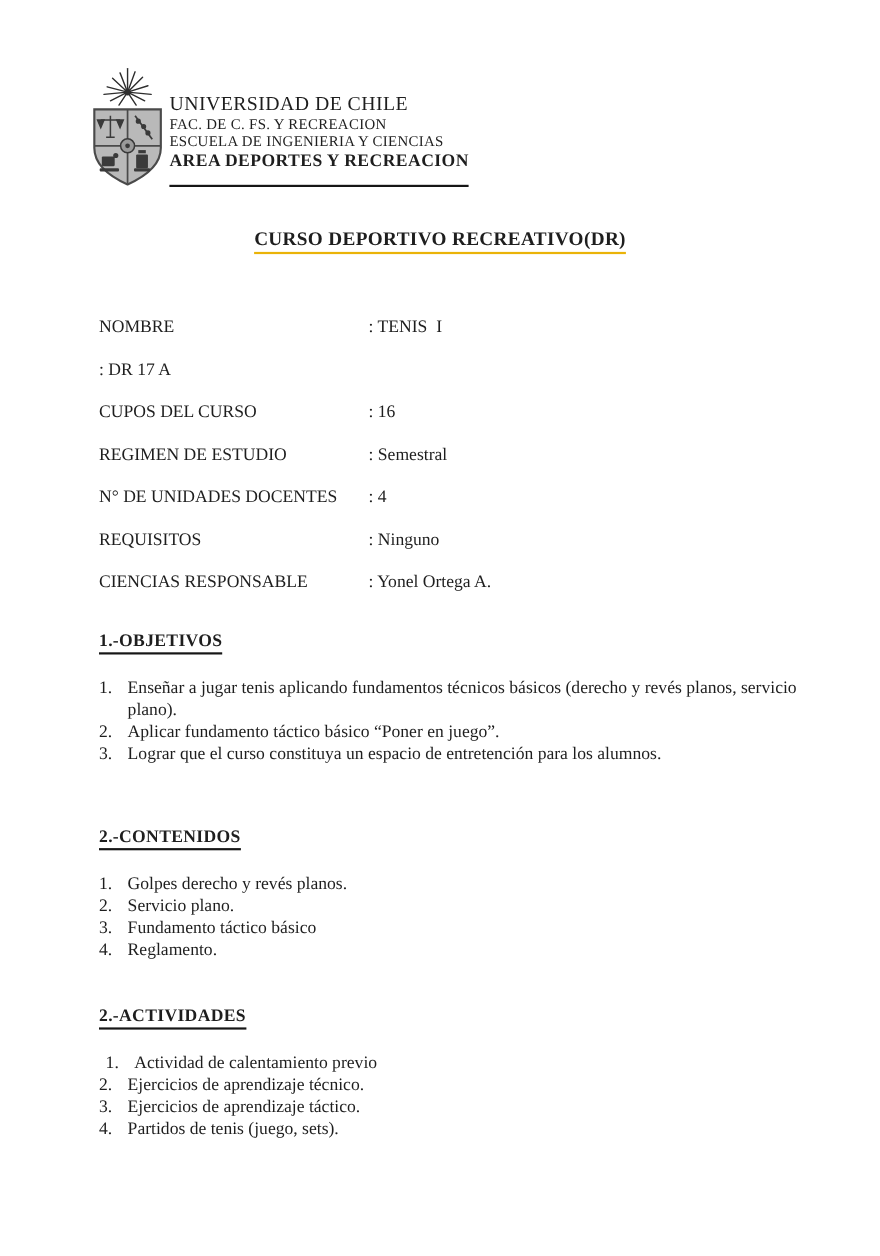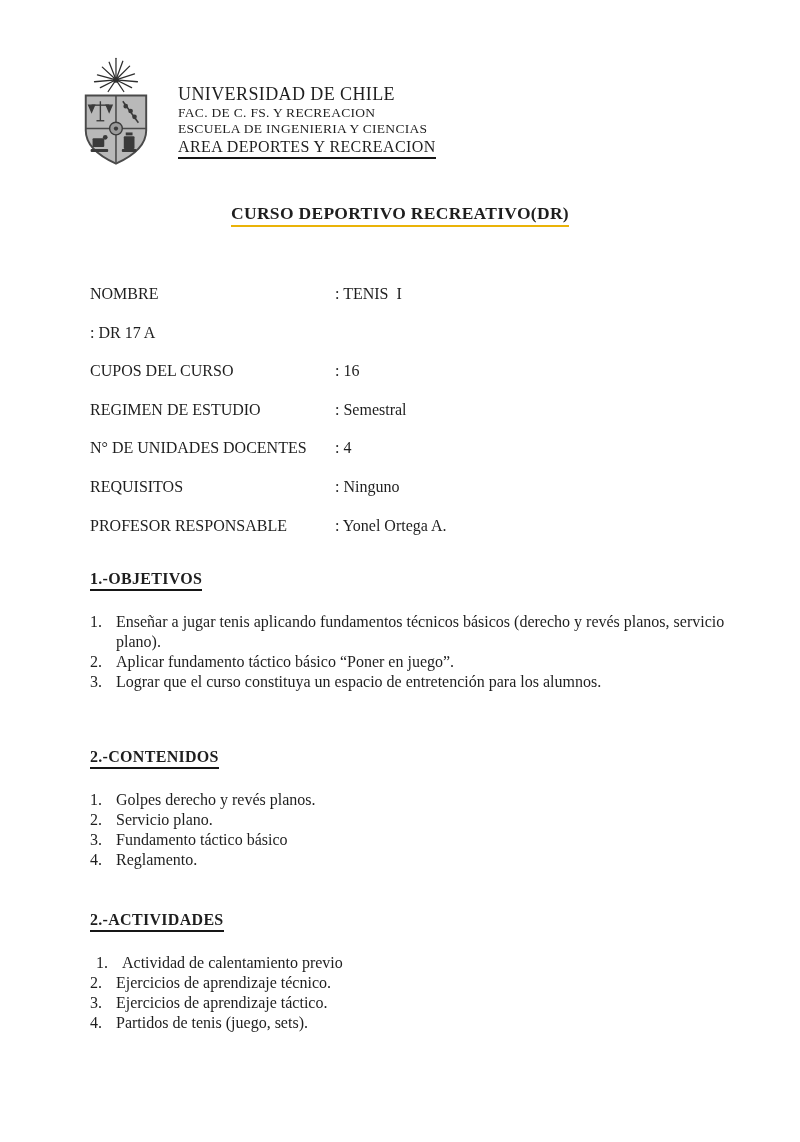--- a/index.html
+++ b/index.html
@@ -11,35 +11,34 @@
     margin: 0 auto;
     background: #ffffff;
     font-family: "Liberation Serif", "DejaVu Serif", serif;
     color: #1e1e1e;
     overflow: hidden;
   }
 
   
   .letterhead {
     display: flex;
-    align-items: flex-start;
+    align-items: flex-end;
     margin: 56px 0 0 76px;
-    gap: 24px;
   }
   .crest { width: 78px; height: 110px; flex: 0 0 auto; }
   .letterhead-text { padding-top: 28px; margin-left: 0px; }
   .uni-name  { font-size: 18px; letter-spacing: 0.4px; line-height: 21px; }
   .sub-line  { font-size: 13.5px; letter-spacing: 0.3px; line-height: 15.5px; }
   .dept-name {
     display: inline-block;
     font-size: 16px;
-    font-weight: normal;
+    font-weight: bold;
     letter-spacing: 0.4px;
     margin-top: 2px;
-    padding-bottom: 1px;
+    padding-bottom: 12px;
     border-bottom: 2px solid #161616;
   }
 
   
   .title-row { text-align: center; margin-top: 37px; }
   .doc-title {
     display: inline-block;
     font-size: 17.5px;
     font-weight: bold;
     letter-spacing: 0.3px;
@@ -161,21 +160,21 @@
     </div>
     <div class="kv-row">
       <span class="kv-label">N° DE UNIDADES DOCENTES</span>
       <span class="kv-value">: 4</span>
     </div>
     <div class="kv-row">
       <span class="kv-label">REQUISITOS</span>
       <span class="kv-value">: Ninguno</span>
     </div>
     <div class="kv-row">
-      <span class="kv-label">PROFESOR RESPONSABLE</span>
+      <span class="kv-label">CIENCIAS RESPONSABLE</span>
       <span class="kv-value">: Yonel Ortega A.</span>
     </div>
   </div>
 
   <div class="section section-objetivos">
     <span class="section-heading">1.-OBJETIVOS</span>
     <div class="item-list">
       <div class="list-item">
         <span class="item-num">1.</span>
         <span class="item-text">Enseñar a jugar tenis aplicando fundamentos técnicos básicos (derecho y revés planos, servicio plano).</span>

